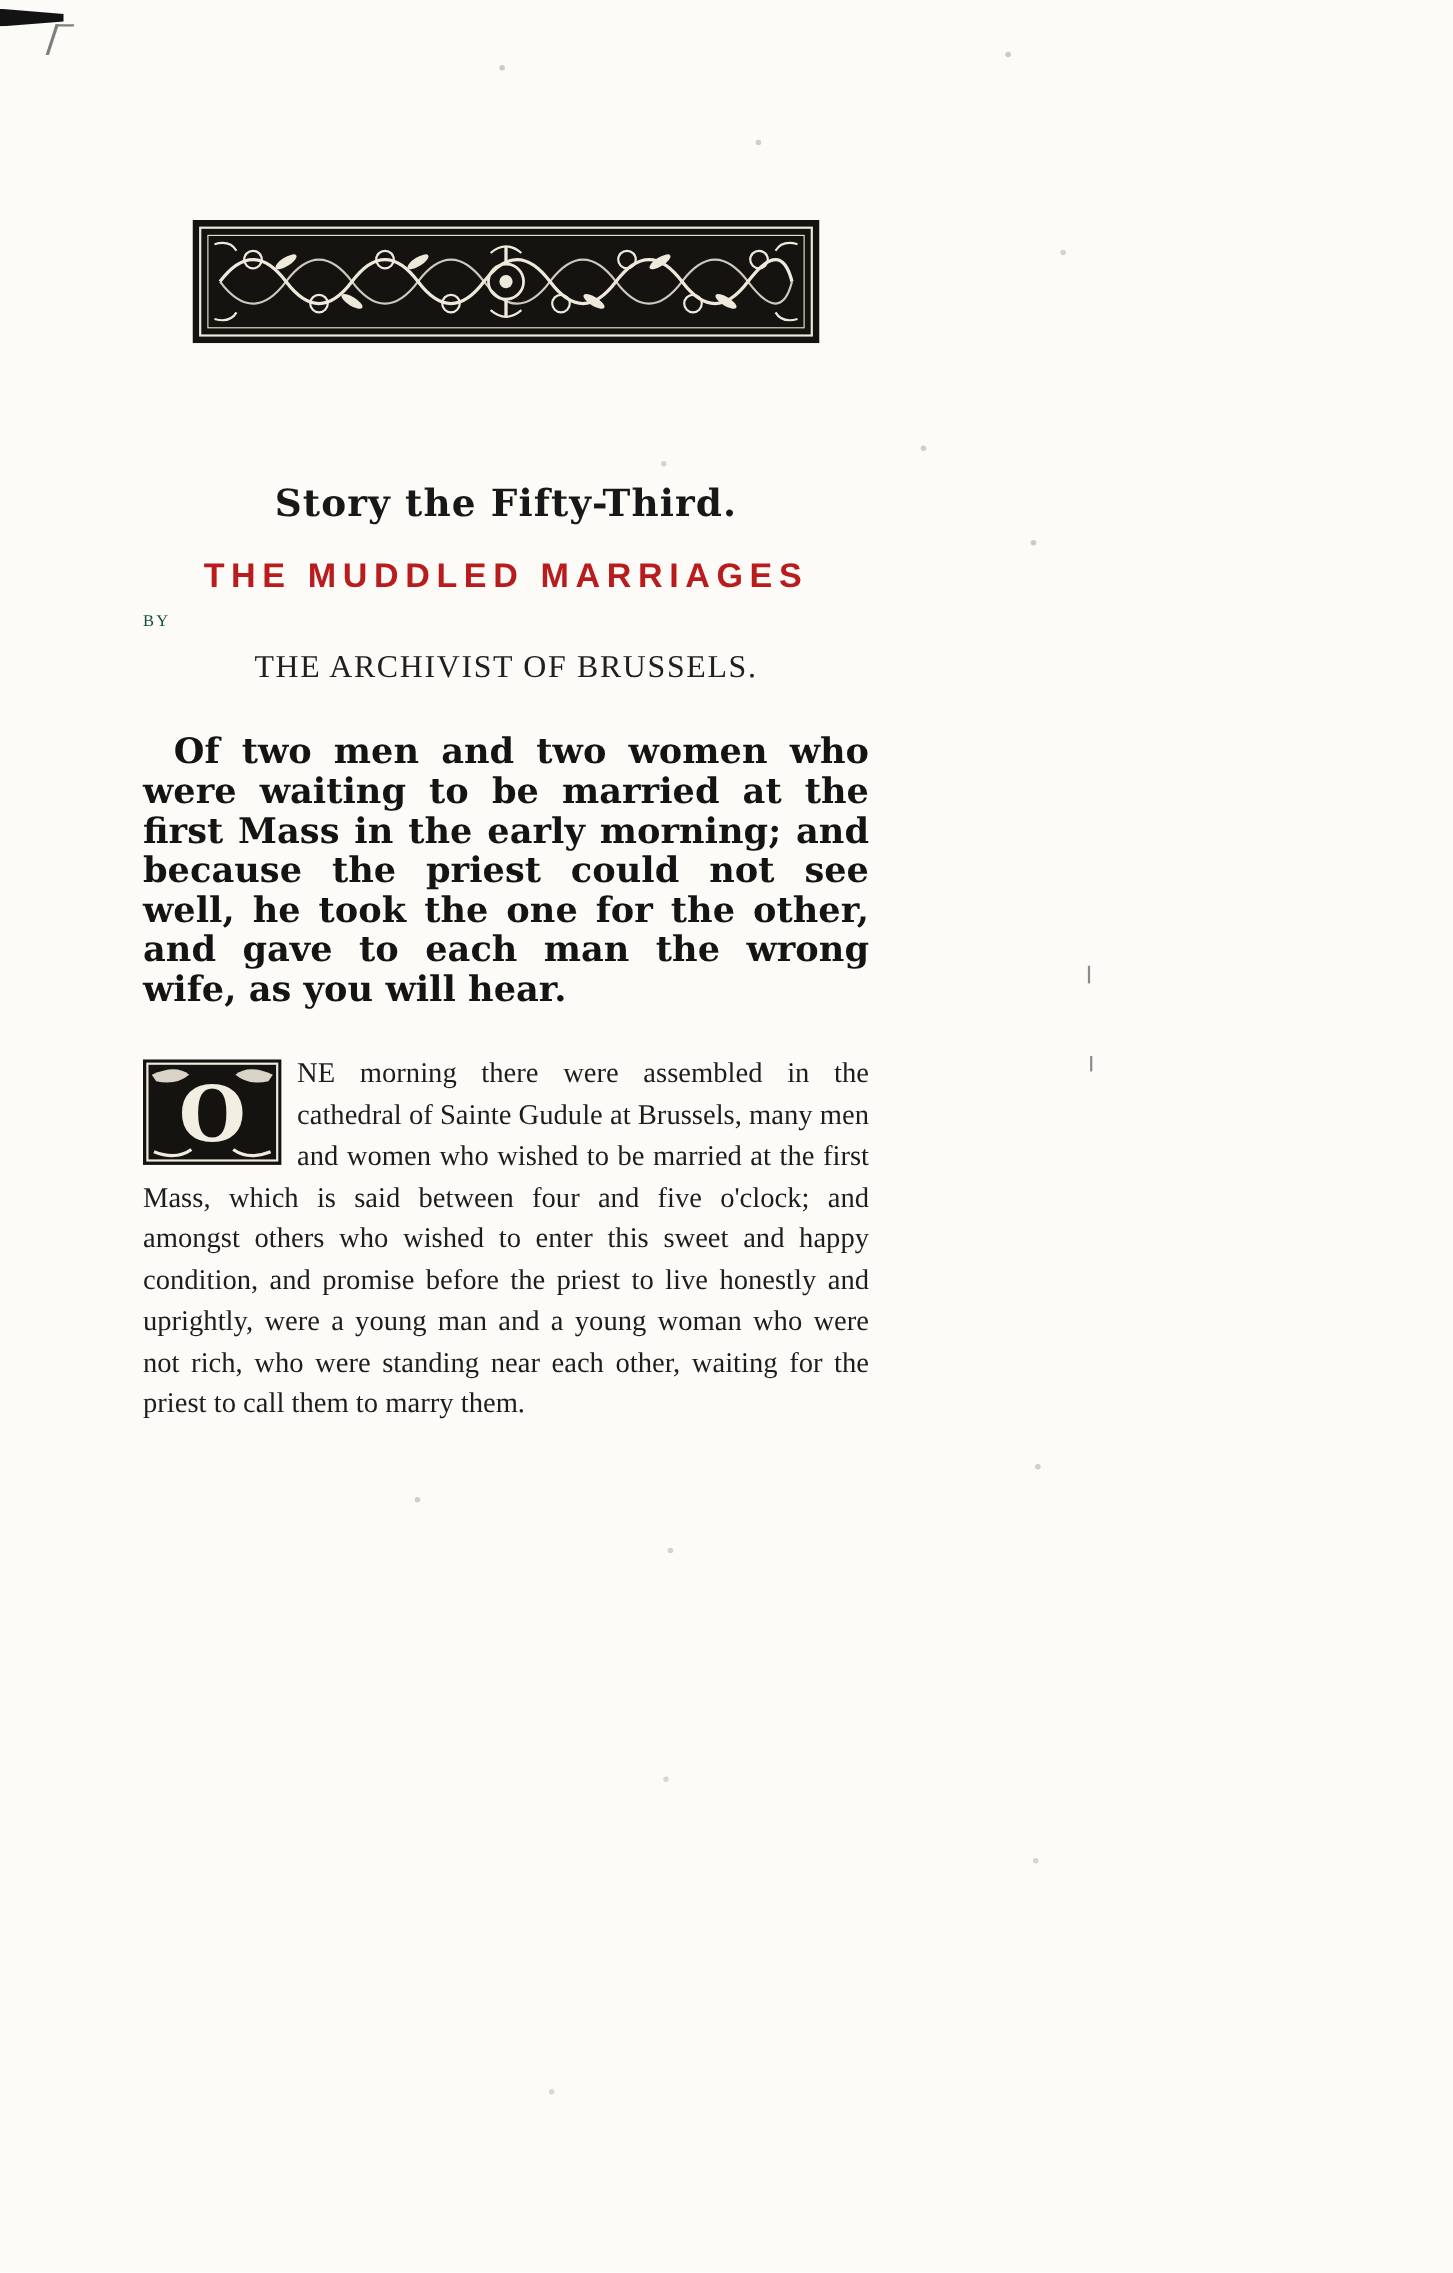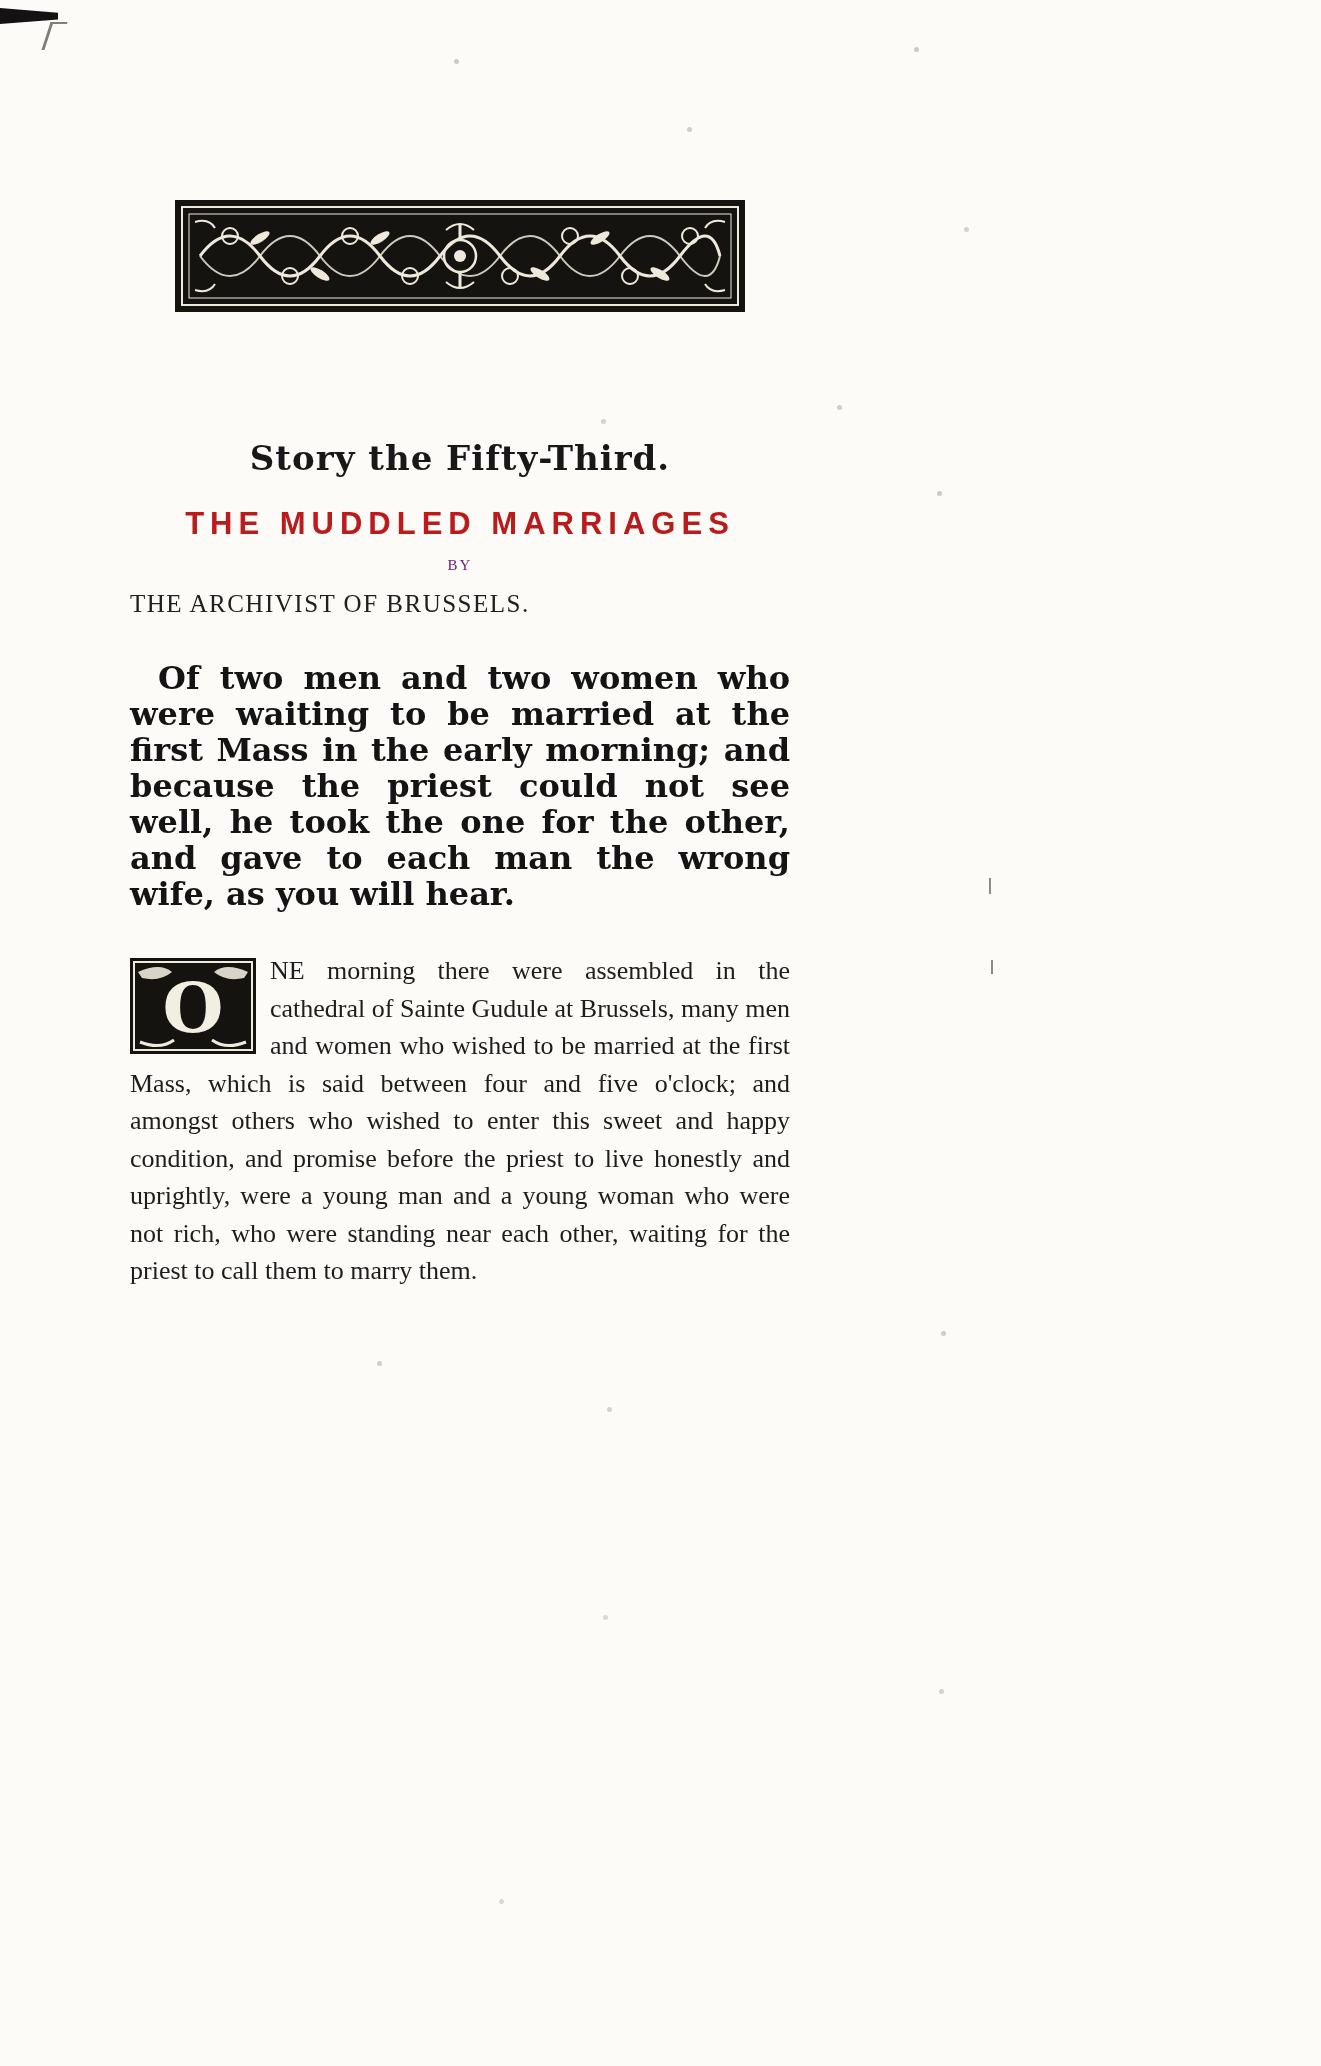--- a/index.html
+++ b/index.html
@@ -50,26 +50,26 @@
     margin:126px 0 0 0;text-align:center;
     font-family:"DejaVu Serif",serif;font-weight:bold;
     font-size:34px;letter-spacing:1px;color:#181818;
   }
   .title{
     margin:28px 0 0 0;text-align:center;
     font-family:"Liberation Sans",sans-serif;font-weight:600;
     font-size:31px;letter-spacing:6px;color:#b91c1c;
   }
   .byline{
-    margin-top:15px;text-align:center;
-    font-size:15px;letter-spacing:2px;color:#701a75;
+    margin-top:15px;text-align:left;
+    font-size:15px;letter-spacing:2px;color:#14532d;
   }
   .author{
-    margin-top:16px;text-align:left;
-    font-size:25px;letter-spacing:1.5px;color:#202020;
+    margin-top:16px;text-align:center;
+    font-size:29px;letter-spacing:1.5px;color:#202020;
   }
   .summary{
     margin:42px 0 0 0;text-indent:28px;
     font-family:"DejaVu Serif",serif;font-weight:bold;
     font-size:32px;line-height:36px;text-align:justify;color:#141414;
   }
   .body-text{
     font-size:26px;line-height:37.5px;text-align:justify;
     color:#1d1d1d;margin:0;
   }

